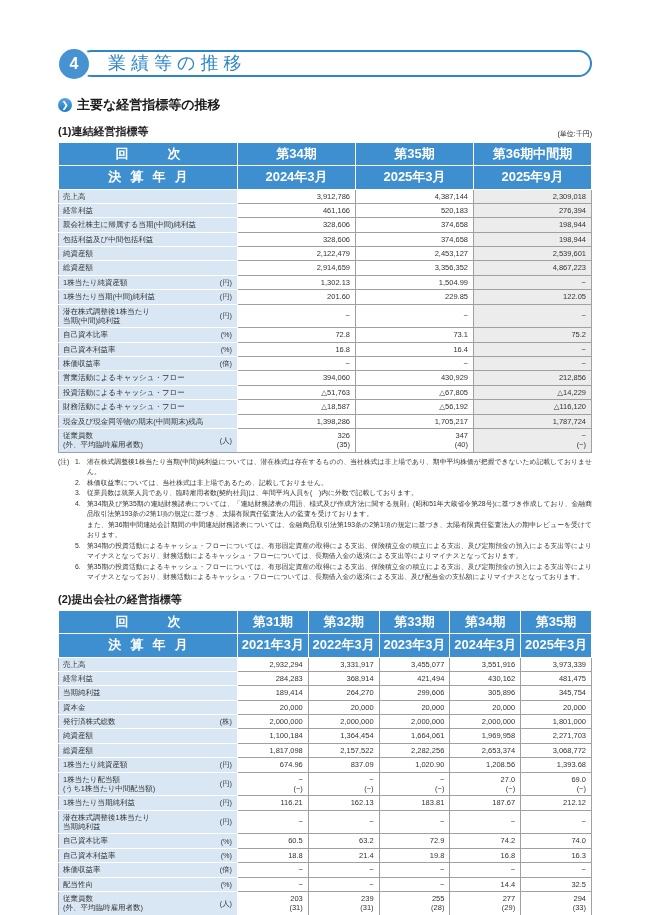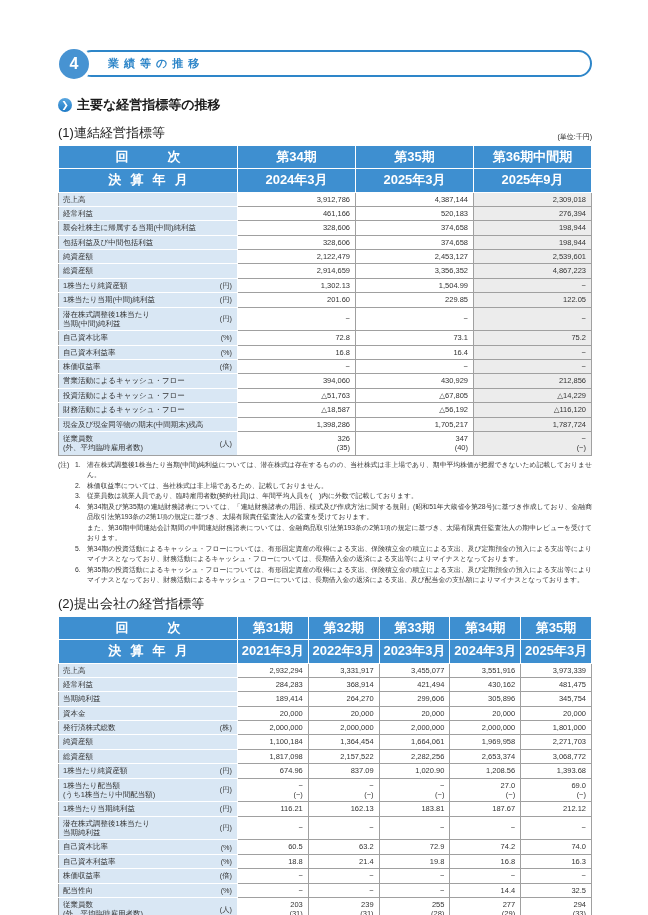--- a/index.html
+++ b/index.html
@@ -15,30 +15,30 @@
     font-family:"Liberation Sans","DejaVu Sans",sans-serif;color:var(--text-dark);}
   .page{width:648px;height:915px;padding:50px 56px 0 58px;position:relative;}
 
   
   .banner{position:relative;margin-left:20px;height:27px;border:2px solid var(--accent-blue);
     border-radius:16px;background:#fff;}
   .banner-num{position:absolute;left:-21px;top:-3px;width:30px;height:30px;border-radius:50%;
     background:#4793d2;color:#fff;font-weight:bold;font-size:16px;display:flex;
     align-items:center;justify-content:center;box-shadow:0 0 0 3px #fff;}
   .banner-title{display:block;line-height:23px;padding-left:28px;color:var(--accent-blue);
-    font-weight:bold;font-size:11px;letter-spacing:5px;}
+    font-weight:normal;font-size:18px;letter-spacing:5px;}
 
   
   .sect{display:flex;align-items:center;gap:5px;margin:19px 0 0 0;}
   .chev{width:14px;height:14px;border-radius:50%;background:linear-gradient(#5aa7e0,#1d7ac6);
     color:#fff;font-size:9px;font-weight:bold;display:flex;align-items:center;justify-content:center;}
   .sect-title{font-size:13px;font-weight:bold;color:#1a1a1a;text-align:center;}
 
   .cap-row{display:flex;justify-content:space-between;align-items:flex-end;margin-top:10px;}
-  .cap{font-size:13px;font-weight:normal;color:#222;}
+  .cap{font-size:11px;font-weight:bold;color:#222;}
   .unit-cap{font-size:7px;color:#222;}
   .cap2{margin-top:9px;}
 
   
   table{border-collapse:collapse;width:100%;table-layout:fixed;margin-top:3px;}
   th,td{font-size:7.5px;line-height:1.25;vertical-align:middle;}
   th.hcell{background:var(--header-blue);color:#fff;font-weight:bold;text-align:center;
     padding:3px 2px;border:1px solid #fff;font-size:13px;}
   th.sp-wide{letter-spacing:3em;text-indent:3em;}
   th.sp-narrow{letter-spacing:0.7em;text-indent:0.7em;}

